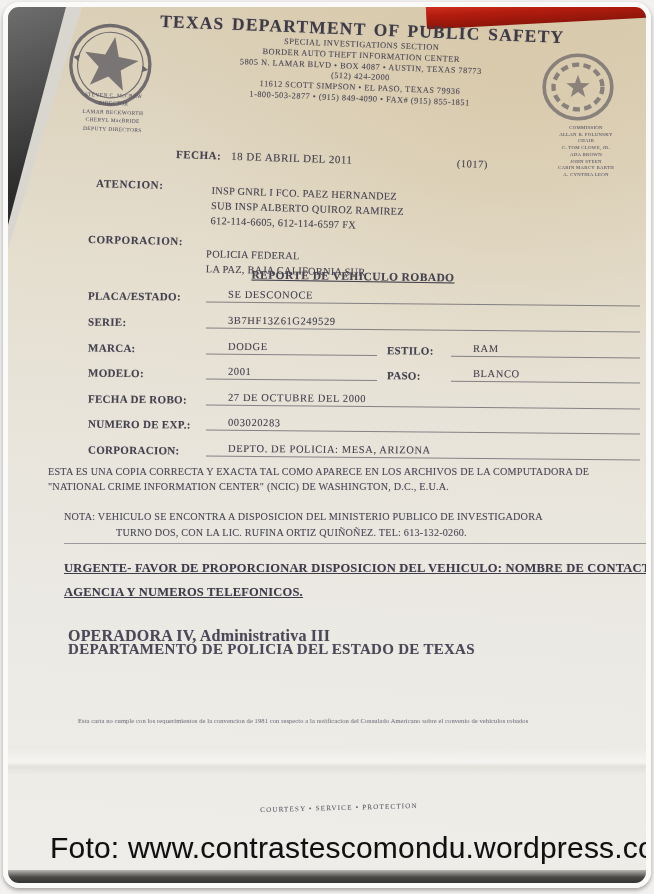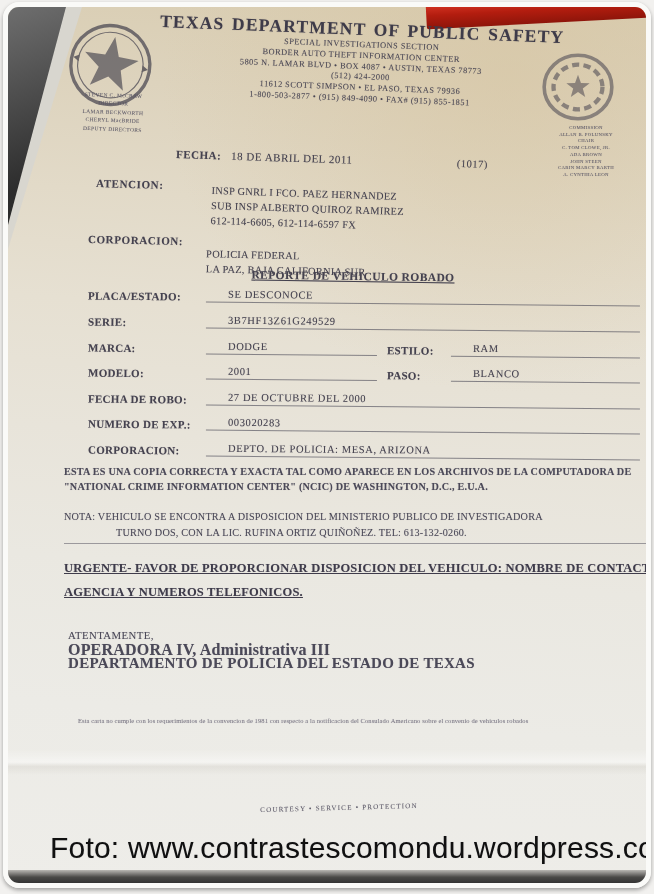--- a/index.html
+++ b/index.html
@@ -45,21 +45,21 @@
   
   .report-title{left:180px;top:263px;width:330px;text-align:center;font-weight:bold;font-size:11.5px;
                 letter-spacing:.4px;text-decoration:underline;transform:rotate(.8deg);white-space:nowrap;}
   .frow{position:absolute;left:80px;width:552px;display:flex;align-items:flex-end;transform:rotate(.5deg);}
   .flabel{width:118px;flex:0 0 118px;font-weight:bold;font-size:11px;letter-spacing:.3px;white-space:nowrap;}
   .fvalue{flex:1;border-bottom:1px solid rgba(90,88,100,0.7);padding:0 4px 2px 22px;
           font-size:10.5px;letter-spacing:.6px;white-space:nowrap;}
   .fvalue.fixed{flex:0 0 145px;}
   .flabel2{flex:0 0 64px;font-weight:bold;font-size:11px;letter-spacing:.3px;padding-left:10px;white-space:nowrap;}
   
-  .copy-par{left:56px;top:457px;font-size:10.2px;line-height:1.5;letter-spacing:.2px;color:#4b4958;white-space:nowrap;font-weight:bold;}
+  .copy-par{left:40px;top:457px;font-size:10.2px;line-height:1.5;letter-spacing:.2px;color:#4b4958;white-space:nowrap;}
   .nota{left:56px;top:502px;font-size:10.2px;line-height:1.55;letter-spacing:.2px;color:#4b4958;}
   .nota-l1{white-space:nowrap;}
   .nota-l2{white-space:nowrap;padding-left:52px;width:566px;border-bottom:1px solid rgba(90,88,100,0.55);padding-bottom:2px;}
   .urgent{left:56px;top:549px;font-weight:bold;font-size:12.5px;letter-spacing:.2px;color:#3f3c4b;}
   .urgent div{text-decoration:underline;line-height:24px;white-space:nowrap;}
   .closing{left:60px;top:622px;line-height:13.8px;color:#4b4958;}
   .c-1{font-size:10.8px;letter-spacing:.4px;}
   .c-2{font-size:16px;font-weight:bold;letter-spacing:.2px;}
   .c-3{font-size:10.2px;color:#55525f;}
   .c-4{font-size:15px;font-weight:bold;letter-spacing:.3px;}
@@ -188,21 +188,20 @@
       <div class="nota-l1">NOTA:  VEHICULO SE ENCONTRA A DISPOSICION DEL MINISTERIO PUBLICO DE INVESTIGADORA</div>
       <div class="nota-l2">TURNO DOS, CON LA LIC. RUFINA ORTIZ QUIÑOÑEZ.  TEL: 613-132-0260.</div>
     </div>
 
     <div class="abs urgent">
       <div>URGENTE- FAVOR DE PROPORCIONAR DISPOSICION DEL VEHICULO: NOMBRE DE CONTACTO</div>
       <div>AGENCIA Y NUMEROS TELEFONICOS.</div>
     </div>
 
     <div class="abs closing">
-      <div class="c-1">ATENTAMENTE,</div>
       <div class="c-2">OPERADORA IV, Administrativa III</div>
       <div class="c-4">DEPARTAMENTO DE POLICIA DEL ESTADO DE TEXAS</div>
     </div>
 
     <div class="abs disclaimer">Esta carta no cumple con los requerimientos de la convencion de 1981 con respecto a la notificacion del Consulado Americano sobre el convenio de vehiculos robados</div>
     <div class="abs motto">COURTESY  •  SERVICE  •  PROTECTION</div>
 
     <div class="abs caption">Foto: www.contrastescomondu.wordpress.com</div>
 
     <div class="bottom-edge"></div>

